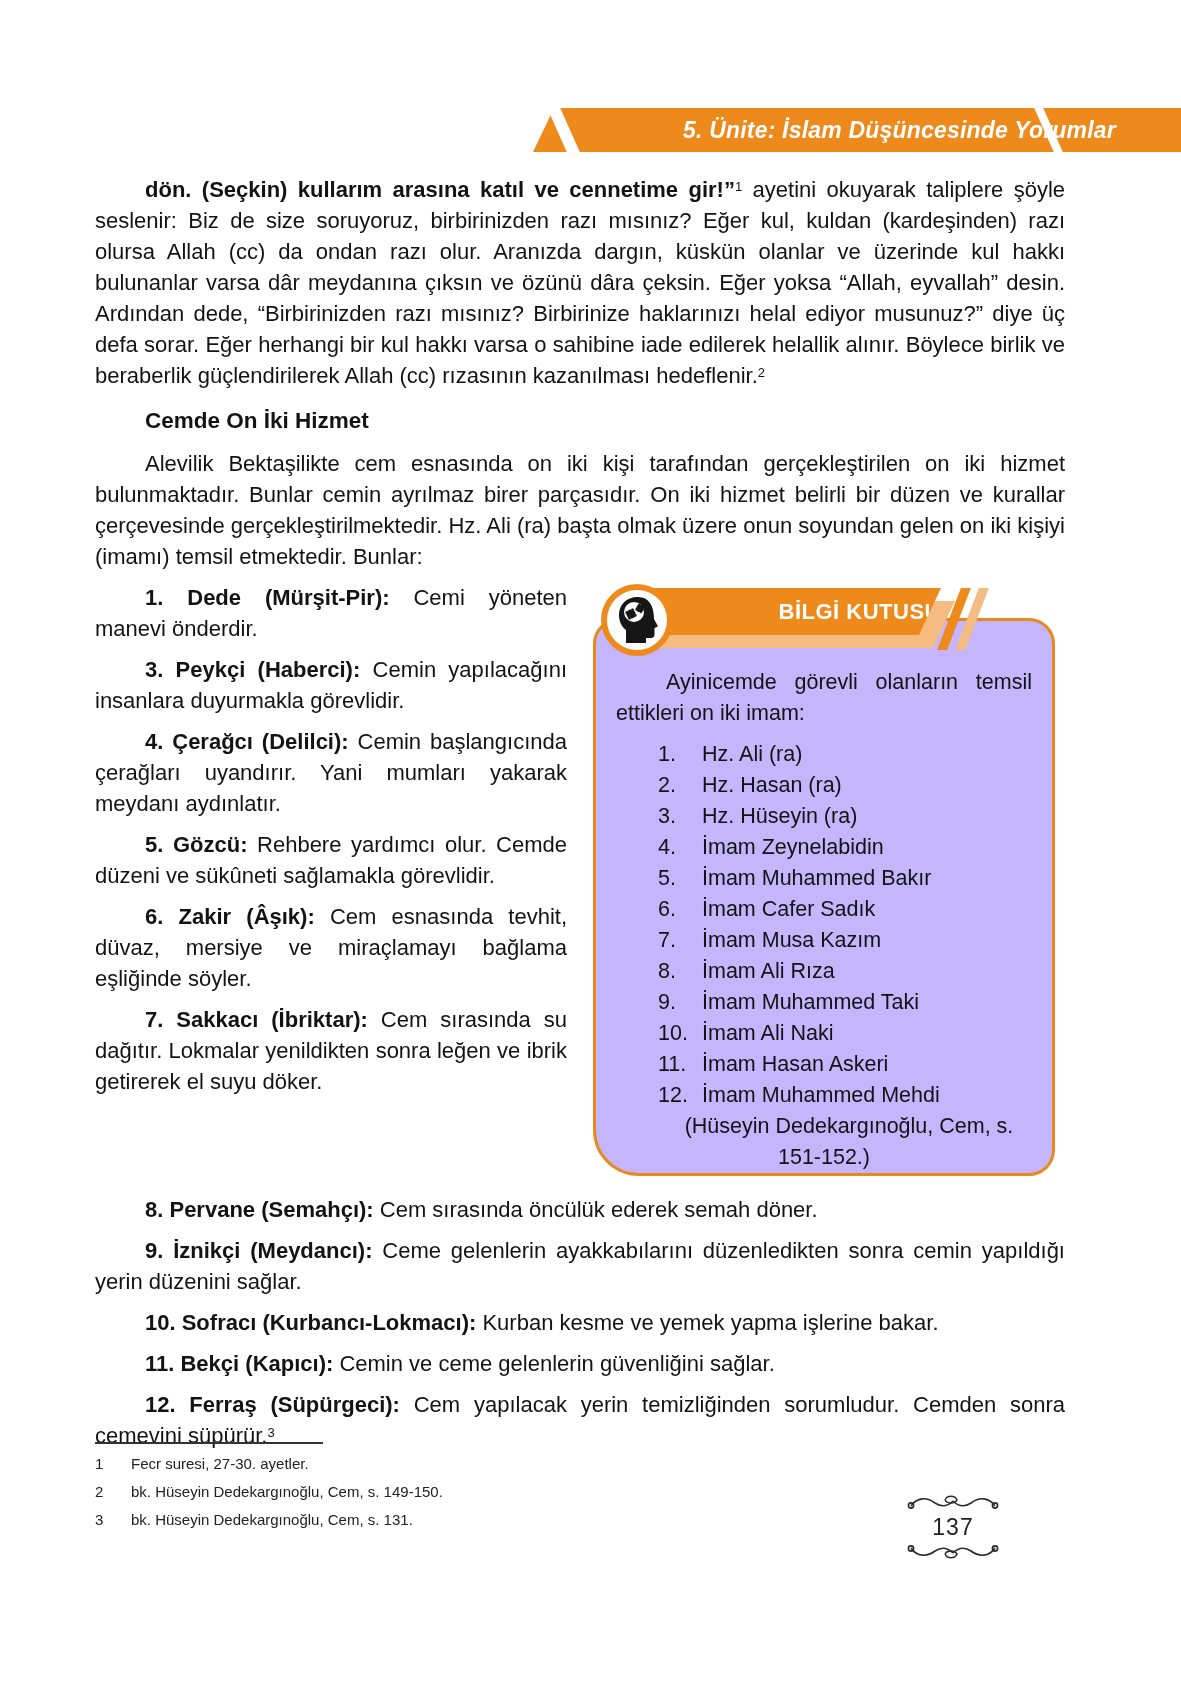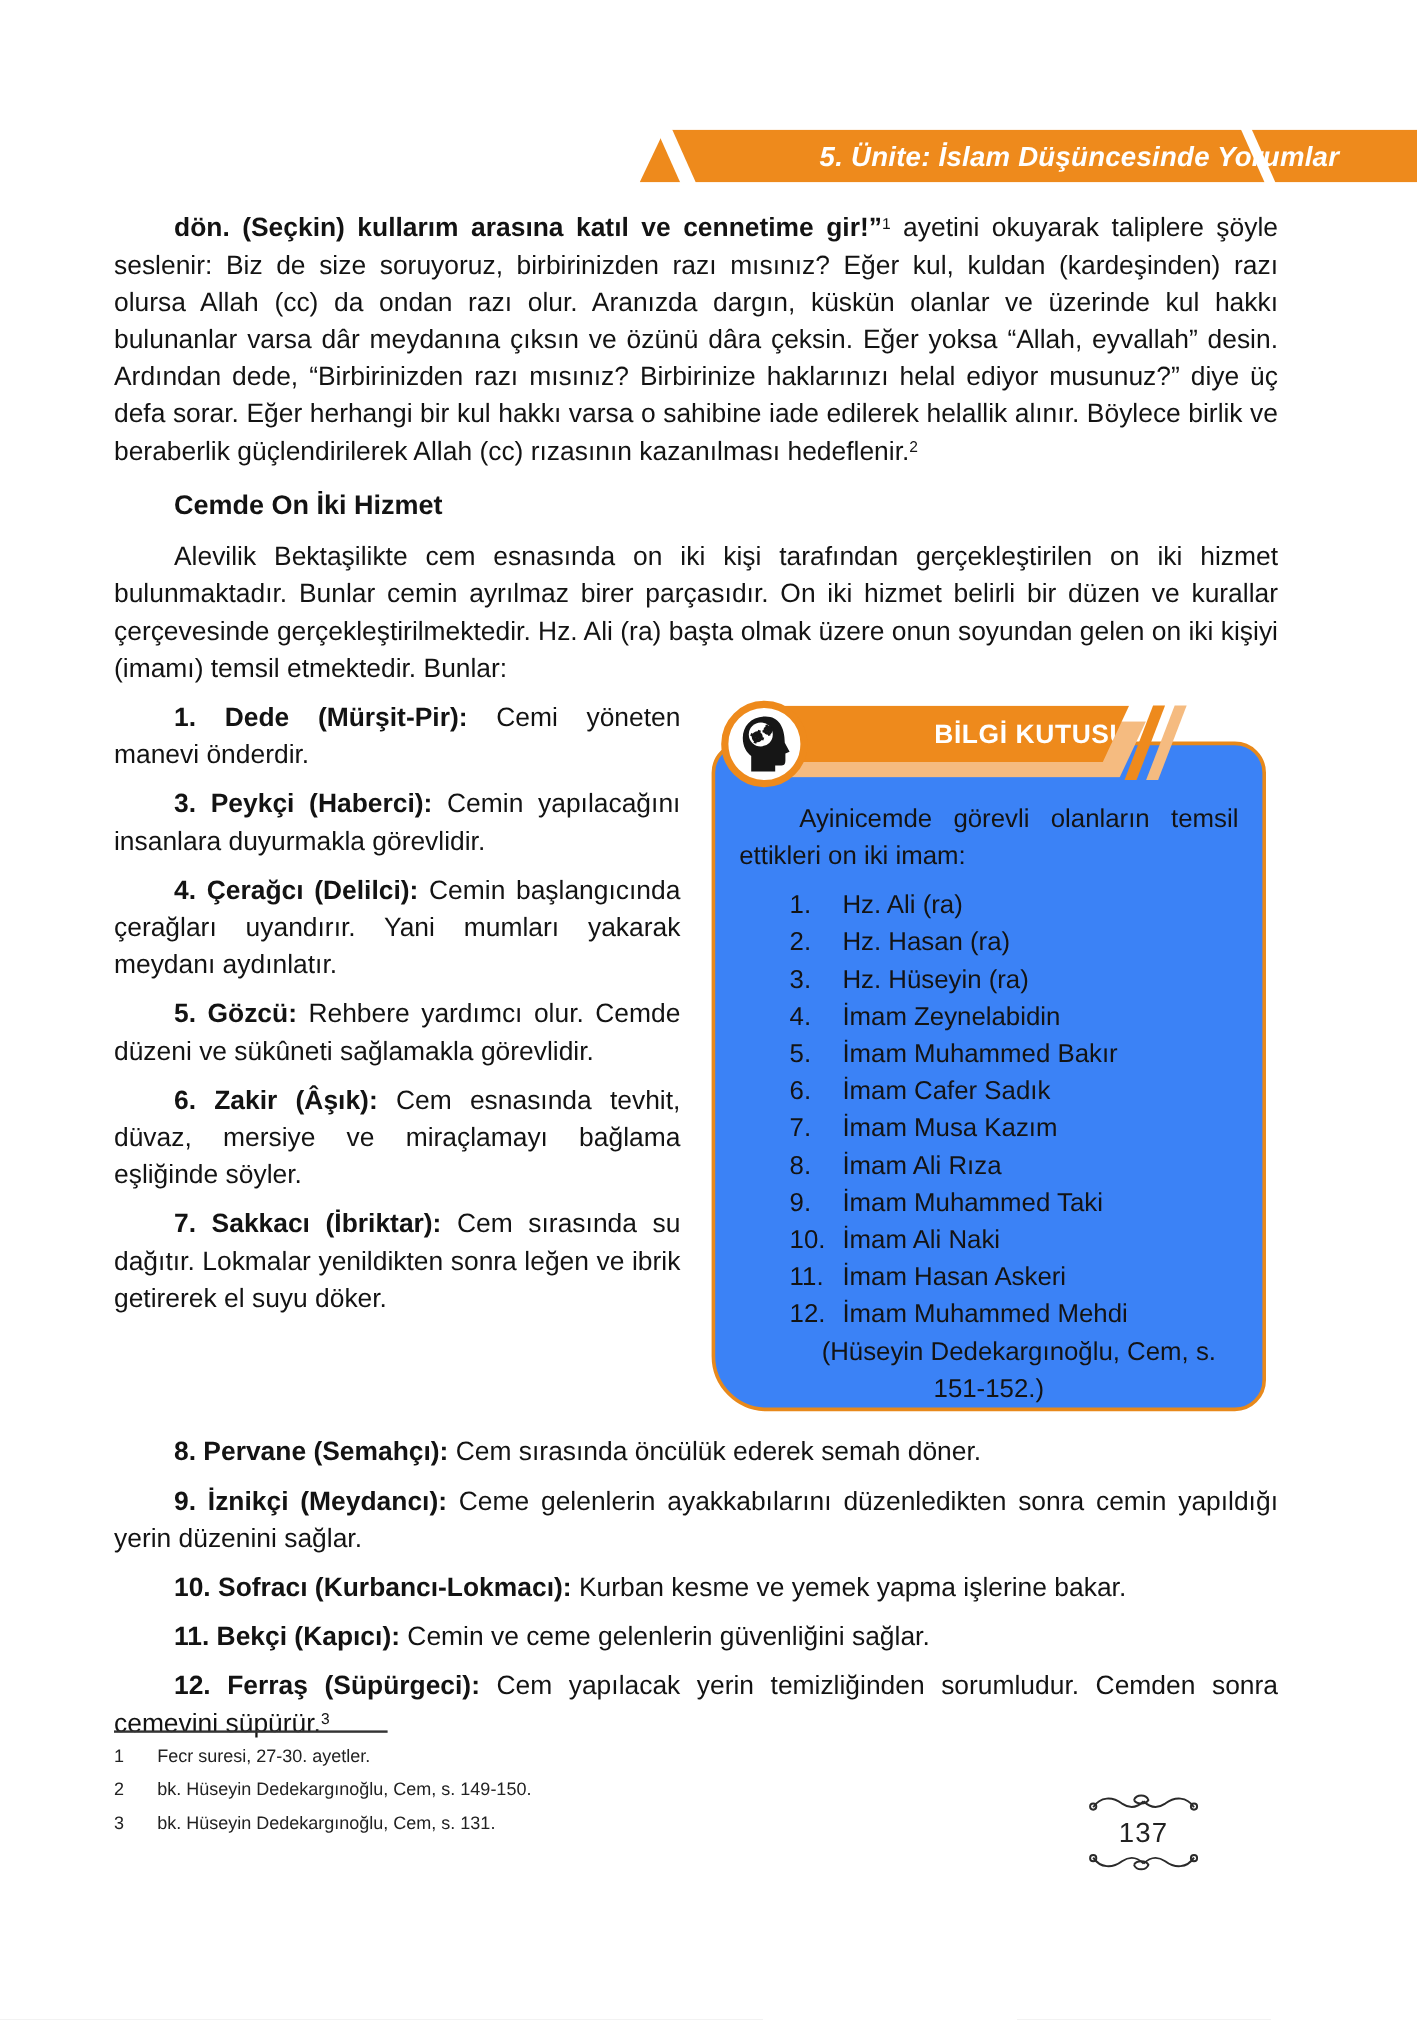--- a/index.html
+++ b/index.html
@@ -41,21 +41,21 @@
   .service.wide{margin-bottom:10px;}
   .service.first-wide{margin-top:14px;}
 
   
   .infobox{
     float:right; width:472px; height:588px; margin:6px 0 18px 26px;
     position:relative;
   }
   .infobox-body{
     position:absolute; left:0; top:30px; right:10px; bottom:0;
-    background:#3b82f6; border:3px solid #e8891b;
+    background:#c4b5fd; border:3px solid #e8891b;
     border-radius:26px 26px 26px 46px;
     box-sizing:border-box;
     padding:46px 20px 18px 20px;
     font-size:21.5px; line-height:31px; text-align:justify;
   }
   .infobox-intro{margin:0; text-indent:40px;}
   .infobox-list{margin:0 0 0 42px; padding:0; list-style:none; text-align:left;}
   .infobox-list li{display:flex;}
   .imam-num{flex:0 0 44px;}
   .infobox-source{margin:4px 0 0 0; text-indent:0; text-align:center;}

